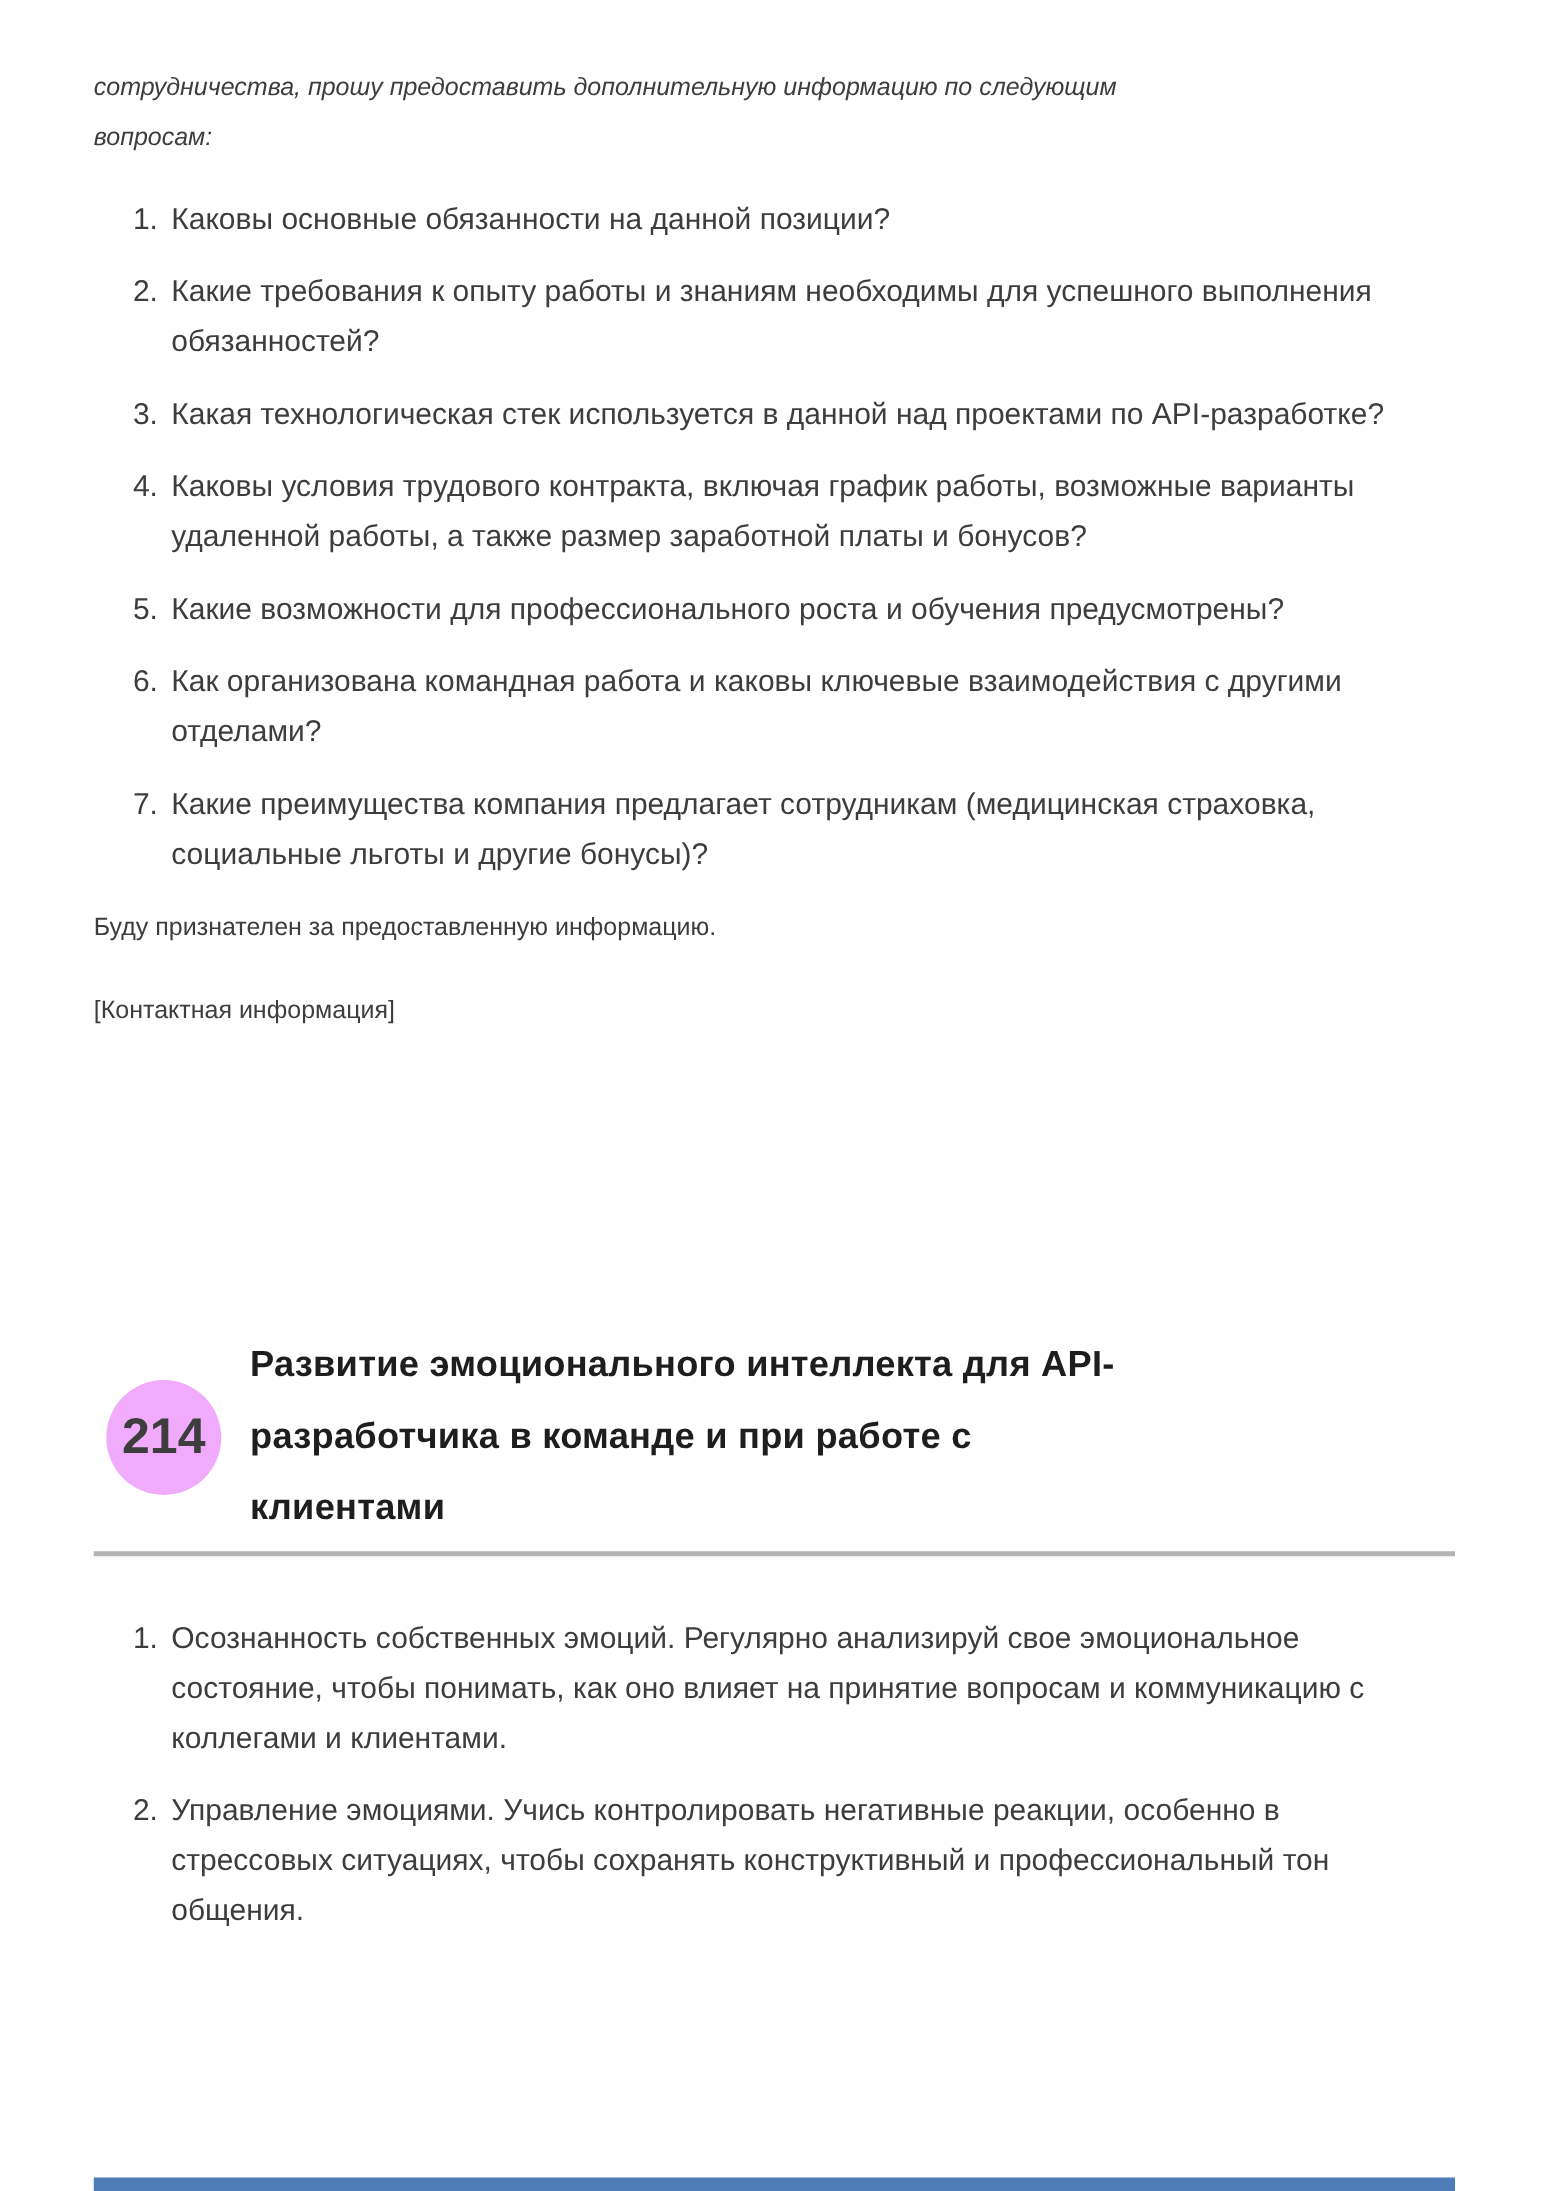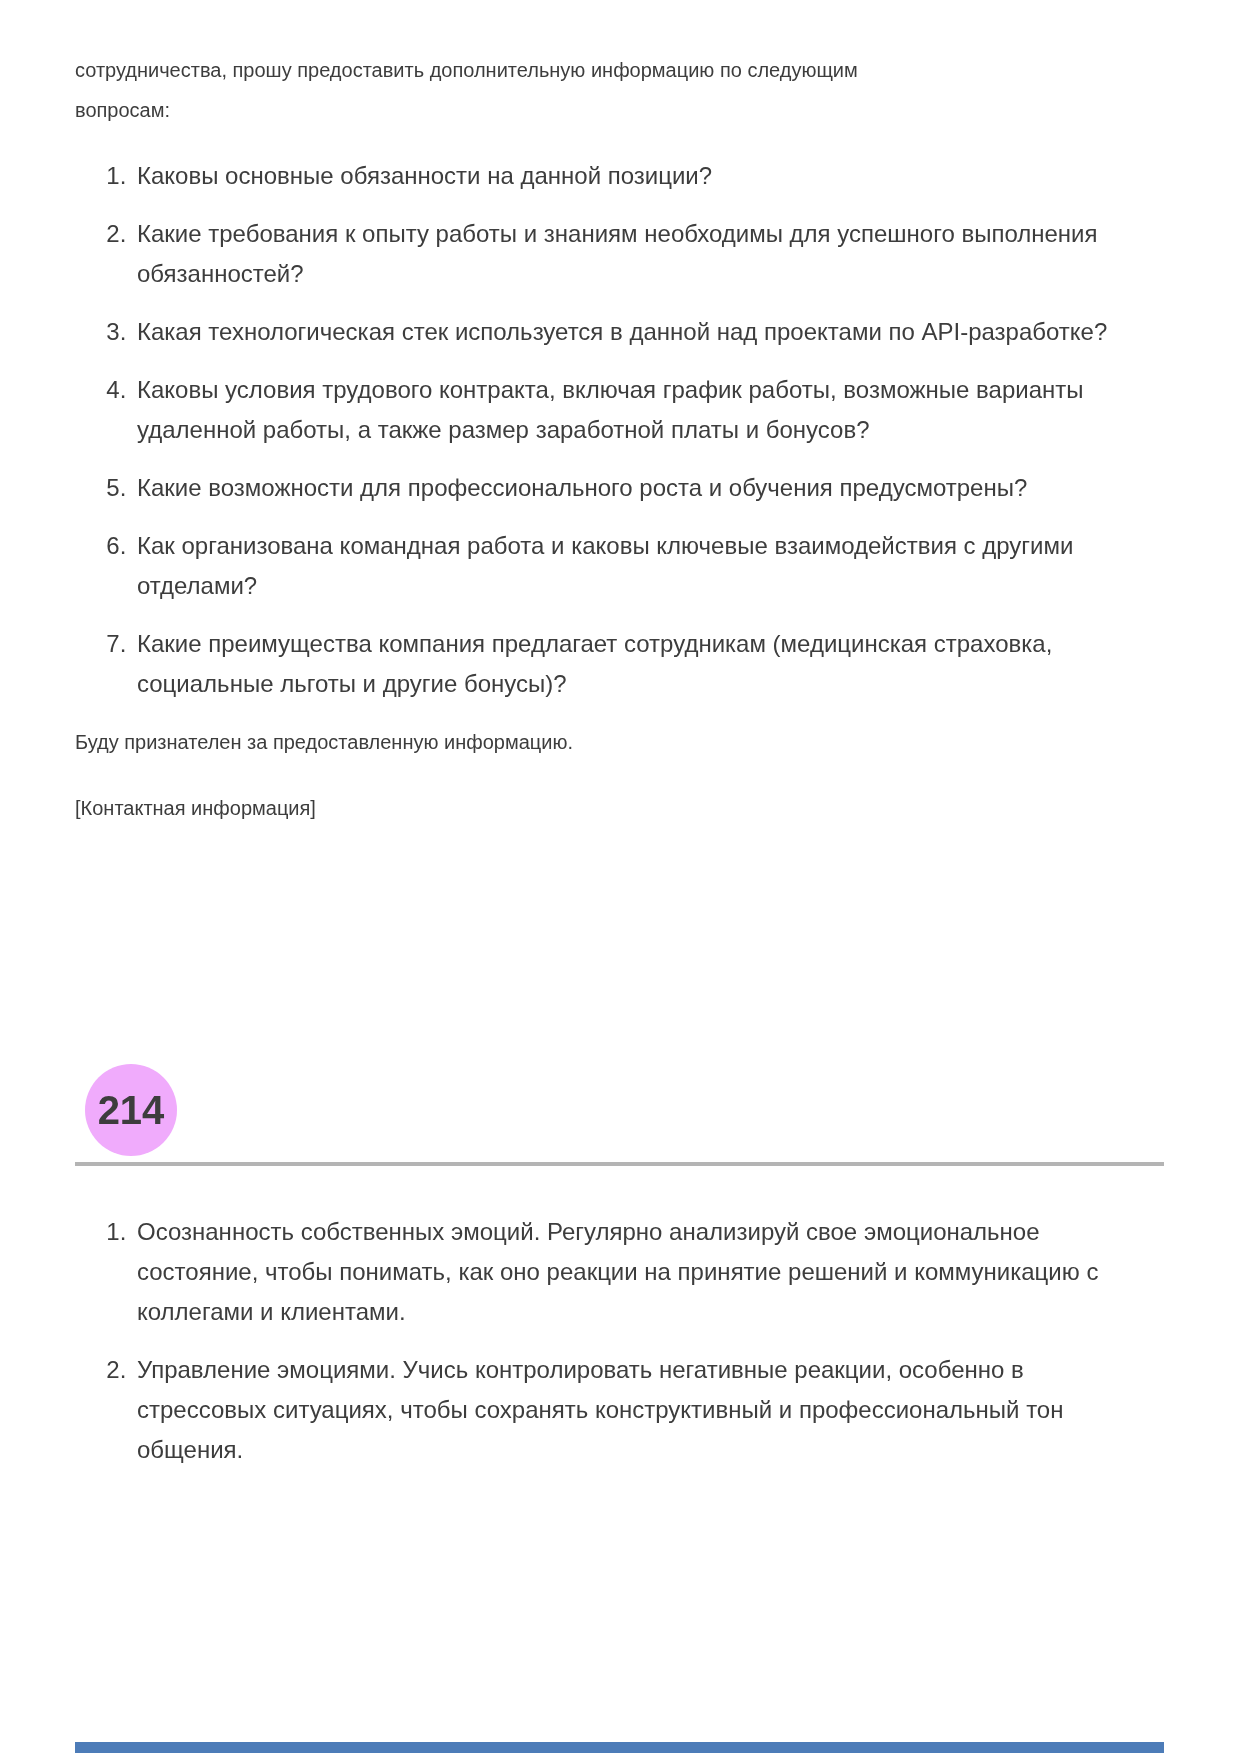--- a/index.html
+++ b/index.html
@@ -12,21 +12,21 @@
     padding: 50px 75px 0 75px;
     font-family: "Liberation Sans", "DejaVu Sans", sans-serif;
     color: #3d3d3d;
     overflow: hidden;
   }
   .body-text {
     font-size: 20px;
     line-height: 40px;
     white-space: pre-line;
   }
-  .intro { margin: 0 0 26px 0; }
+  .intro { margin: 0 0 26px 0; font-style: italic; }
   .q-list {
     margin: 0;
     padding: 0 0 0 58px;
     font-size: 24px;
     line-height: 40px;
   }
   .q-list li {
     margin-bottom: 18px;
     padding-left: 4px;
     white-space: pre-line;
@@ -103,27 +103,30 @@
   </ol>
 
   <p class="body-text closing">Буду признателен за предоставленную информацию.</p>
 
   <div class="signature">
     <div>[Контактная информация]</div>
   </div>
 
   <div class="section-header">
     <div class="badge">214</div>
+    <h2 class="section-title">Развитие эмоционального интеллекта для API-
+разработчика в команде и при работе с
+клиентами</h2>
   </div>
 
   <div class="divider"></div>
 
   <ol class="q-list tips">
     <li>Осознанность собственных эмоций. Регулярно анализируй свое эмоциональное
-состояние, чтобы понимать, как оно реакции на принятие решений и коммуникацию с
+состояние, чтобы понимать, как оно влияет на принятие вопросам и коммуникацию с
 коллегами и клиентами.</li>
     <li>Управление эмоциями. Учись контролировать негативные реакции, особенно в
 стрессовых ситуациях, чтобы сохранять конструктивный и профессиональный тон
 общения.</li>
   </ol>
 
   <div class="accent-bar"></div>
 
 </div>
 

